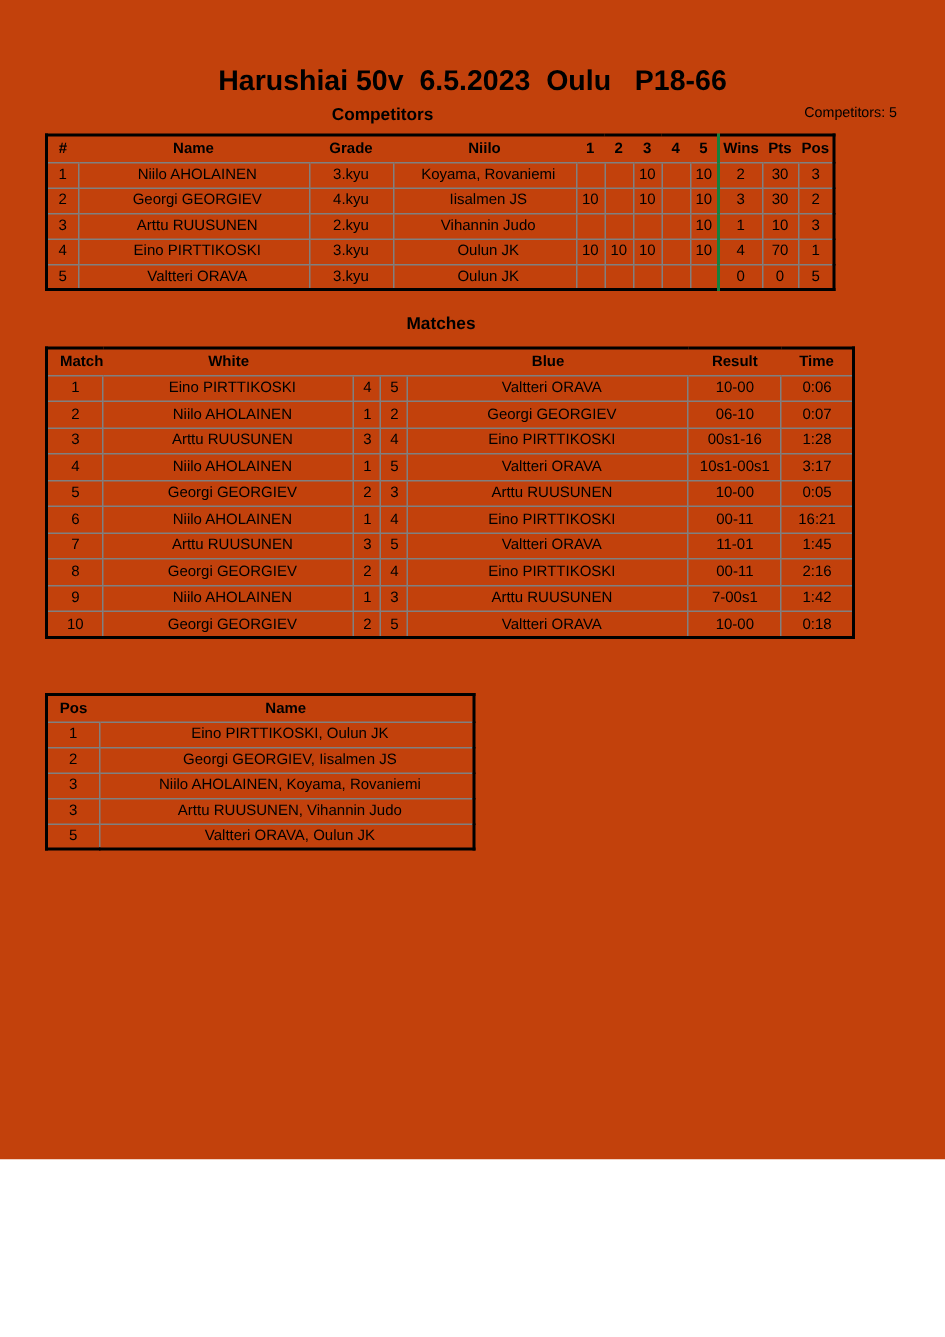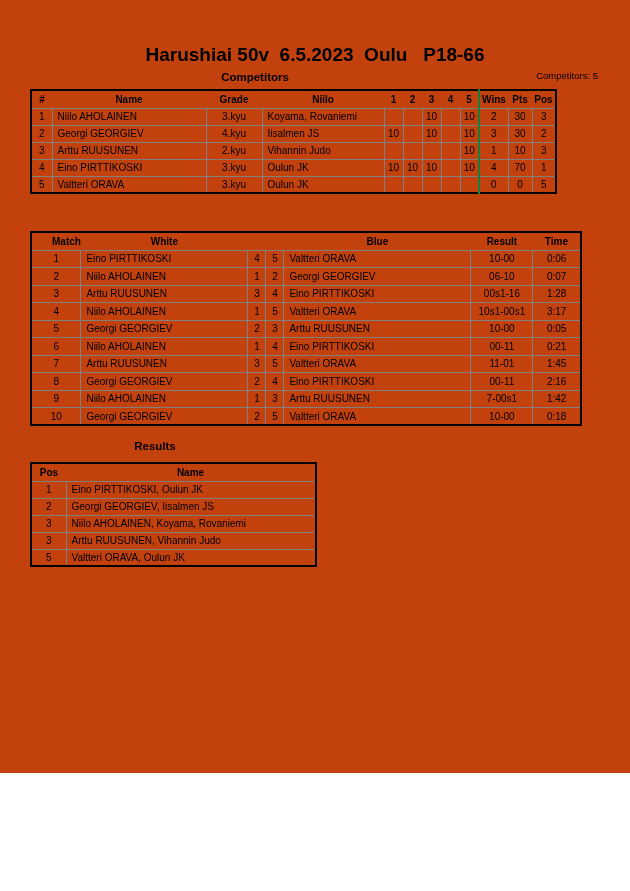--- a/index.html
+++ b/index.html
@@ -15,22 +15,22 @@
   .sec-heading { position:absolute; font-size:11.5px; font-weight:bold; text-align:center; }
   .comp-heading { top:71px; left:0; width:510px; }
   .matches-heading { top:210px; left:0; width:588px; }
   .results-heading { top:440px; left:0; width:310px; }
   .comp-count { position:absolute; top:70px; left:0; width:598px; text-align:right; font-size:9.5px; }
 
   table { border-collapse:collapse; table-layout:fixed; border:2px solid #000; position:absolute; left:30px; }
   td, th { border:1px solid #808080; font-size:10px; font-weight:normal; height:17px;
            padding:0; text-align:center; overflow:hidden; white-space:nowrap; vertical-align:middle; }
   th { border-left:none; border-right:none; font-weight:bold; height:18px; }
-  th.ovf { overflow:visible; text-align:right; padding-left:20px; }
-  .left { text-align:left; padding-left:5px; }
+  th.ovf { overflow:visible; text-align:right; padding-left:8px; }
+  .left { text-align:center; padding-left:5px; }
   .bL2 { border-left:2px solid #15803d; }
   .comp-table { top:89px; }
   .matches-table { top:231px; }
   .matches-table td { height:17.5px; }
   .results-table { top:462px; }
 </style>
 </head>
 <body>
 
 <div class="page">
@@ -138,20 +138,21 @@
         <td></td>
         <td></td>
         <td></td>
         <td class="bL2">0</td>
         <td>0</td>
         <td>5</td>
       </tr>
     </tbody>
   </table>
 
+  <div class="sec-heading matches-heading">Matches</div>
 
   <table class="matches-table">
     <colgroup>
       <col style="width:28px">
         <col style="width:167px">
         <col style="width:18px">
         <col style="width:18px">
       <col style="width:187px">
         <col style="width:62px">
         <col style="width:48px">
@@ -213,21 +214,21 @@
         <td>10-00</td>
         <td>0:05</td>
       </tr>
       <tr>
         <td>6</td>
         <td class="left">Niilo AHOLAINEN</td>
         <td>1</td>
         <td>4</td>
         <td class="left">Eino PIRTTIKOSKI</td>
         <td>00-11</td>
-        <td>0:21</td>
+        <td>16:21</td>
       </tr>
       <tr>
         <td>7</td>
         <td class="left">Arttu RUUSUNEN</td>
         <td>3</td>
         <td>5</td>
         <td class="left">Valtteri ORAVA</td>
         <td>11-01</td>
         <td>1:45</td>
       </tr>
@@ -254,21 +255,20 @@
         <td class="left">Georgi GEORGIEV</td>
         <td>2</td>
         <td>5</td>
         <td class="left">Valtteri ORAVA</td>
         <td>10-00</td>
         <td>0:18</td>
       </tr>
     </tbody>
   </table>
 
-  <div class="sec-heading results-heading">Results</div>
 
   <table class="results-table">
     <colgroup>
       <col style="width:35px">
         <col style="width:250px">
     </colgroup>
     <thead>
       <tr>
         <th>Pos</th>
         <th>Name</th>

